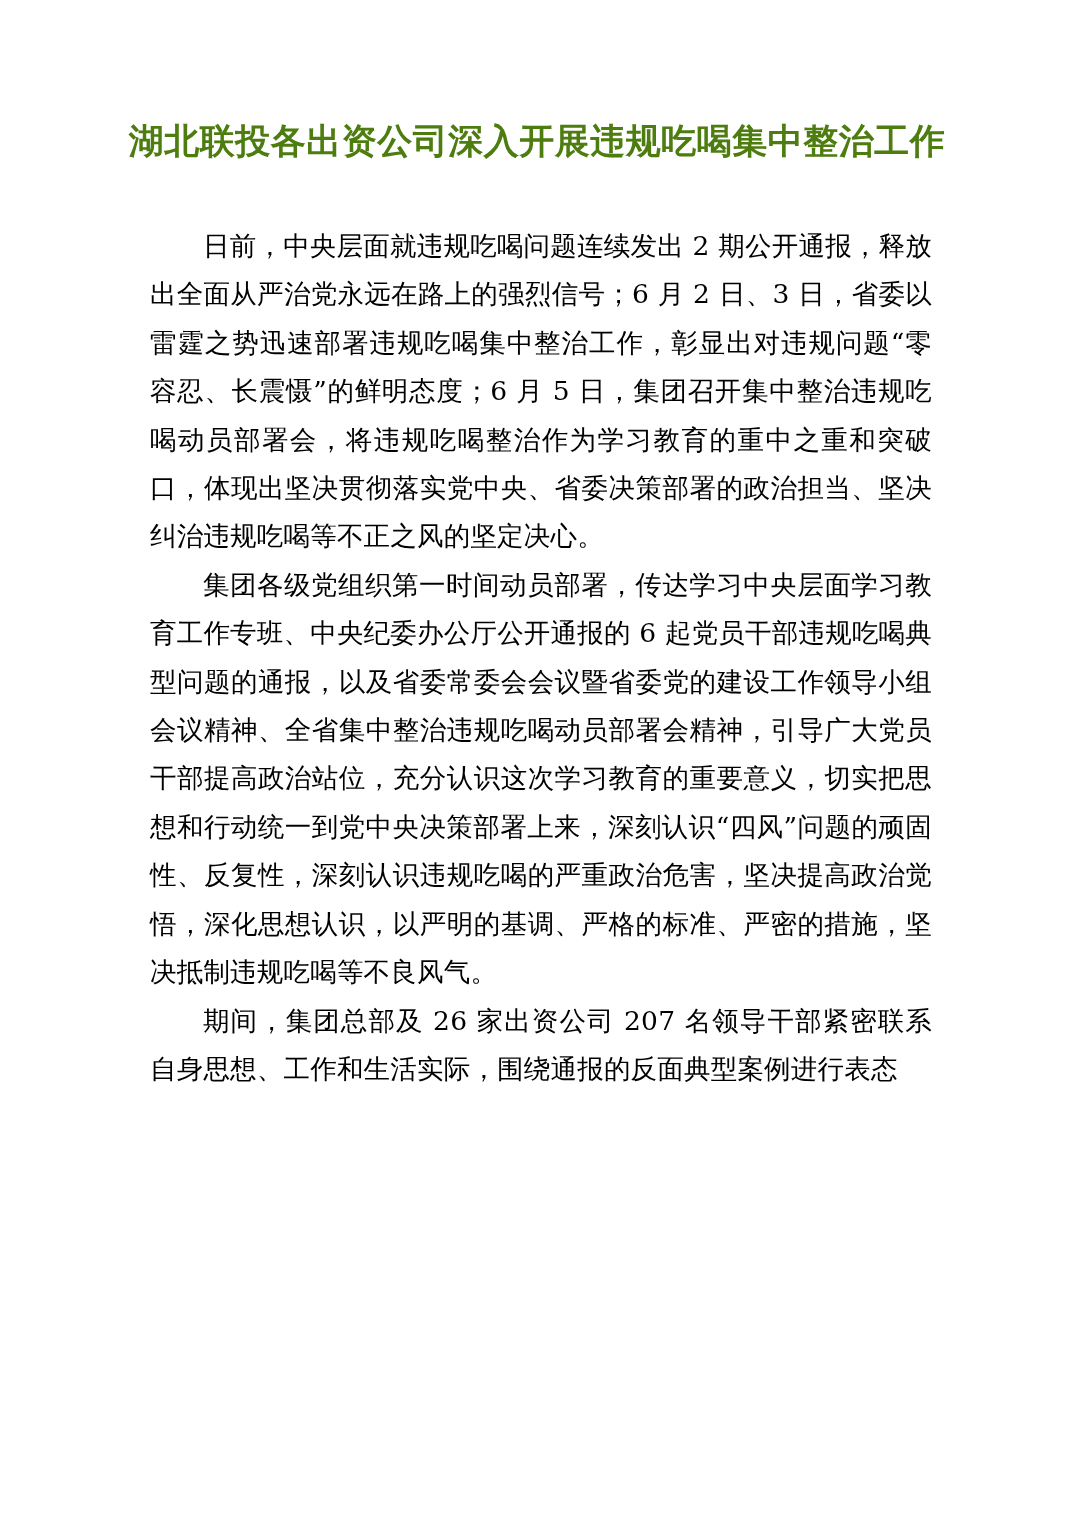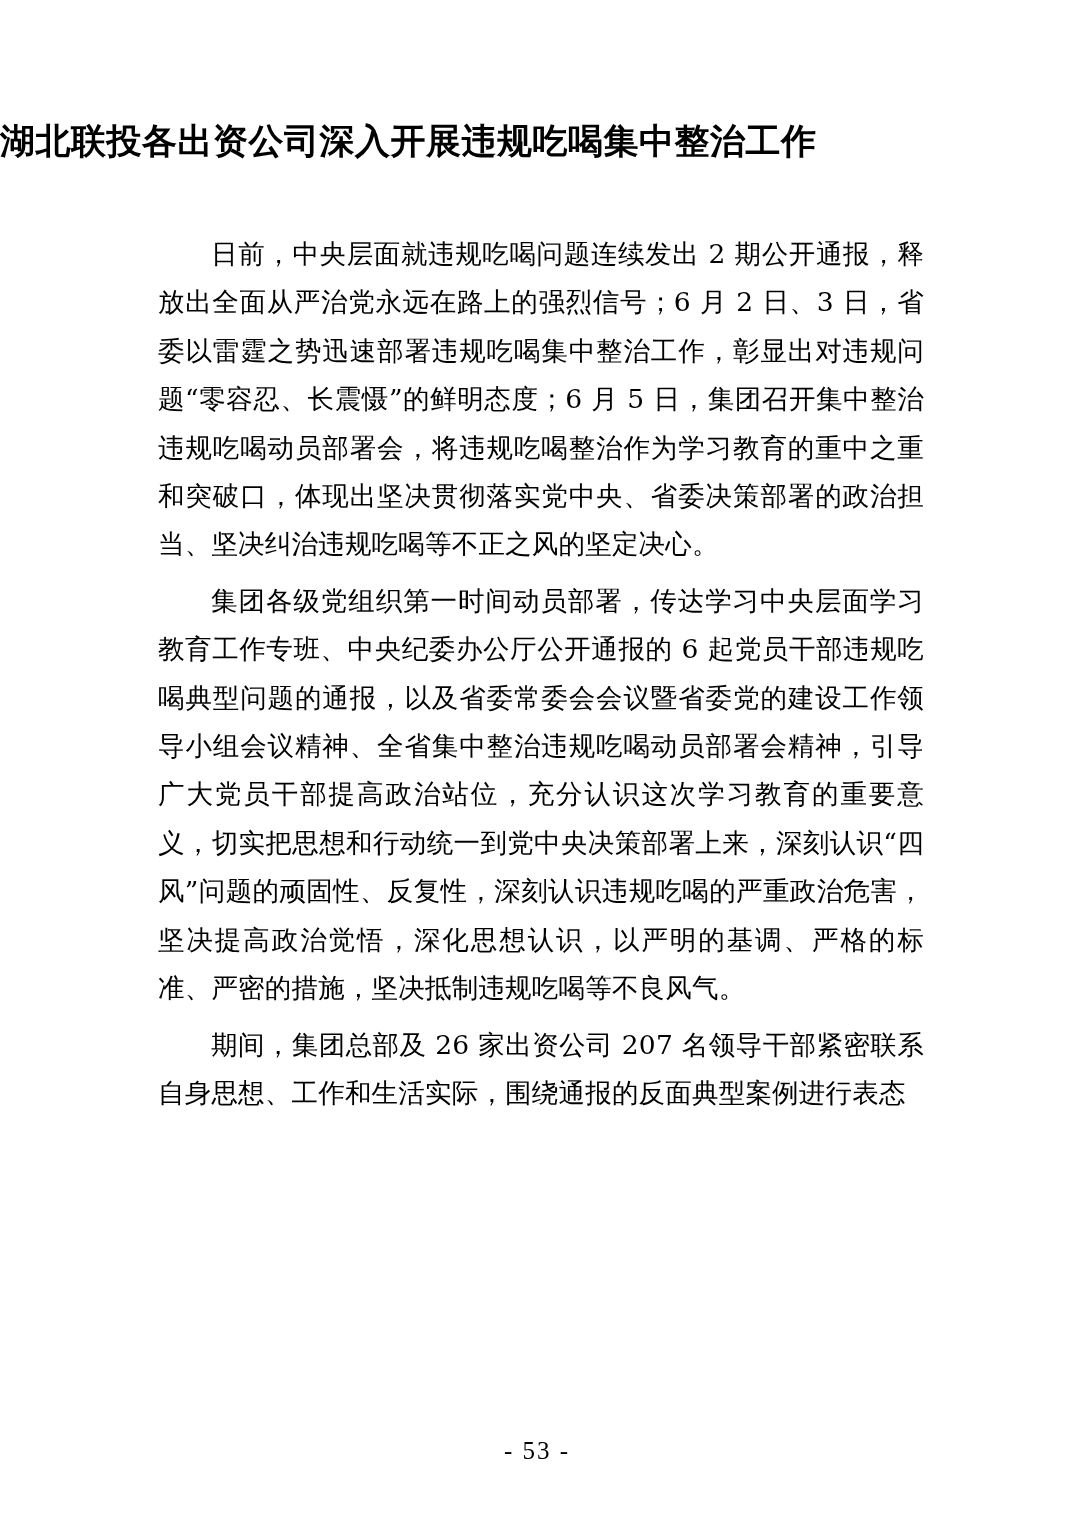--- a/index.html
+++ b/index.html
@@ -20,35 +20,36 @@
     height: 1520px;
     position: relative;
     box-sizing: border-box;
     padding: 0;
   }
   .doc-title {
     position: absolute;
     top: 118px;
     left: 0;
     width: 1074px;
+    text-align: center;
     font-size: 35px;
     font-weight: bold;
     letter-spacing: 0.5px;
     font-family: "DejaVu Serif", "Liberation Serif", serif;
-    color: #000000;
+    color: #4d7c0f;
     white-space: nowrap;
   }
   .body-block {
     position: absolute;
     top: 222px;
     left: 150px;
     width: 782px;
   }
   p.para {
-    margin: 8px;
+    margin: 0;
     font-size: 26.5px;
     line-height: 48.4px;
     text-align: justify;
     text-justify: inter-ideograph;
     text-indent: 2em;
     font-family: "DejaVu Serif", "Liberation Serif", serif;
     letter-spacing: 0.2px;
   }
   .page-number {
     position: absolute;
@@ -67,15 +68,14 @@
 <div class="page">
 
   <div class="doc-title">湖北联投各出资公司深入开展违规吃喝集中整治工作</div>
 
   <div class="body-block">
     <p class="para">日前，中央层面就违规吃喝问题连续发出 2 期公开通报，释放出全面从严治党永远在路上的强烈信号；6 月 2 日、3 日，省委以雷霆之势迅速部署违规吃喝集中整治工作，彰显出对违规问题“零容忍、长震慑”的鲜明态度；6 月 5 日，集团召开集中整治违规吃喝动员部署会，将违规吃喝整治作为学习教育的重中之重和突破口，体现出坚决贯彻落实党中央、省委决策部署的政治担当、坚决纠治违规吃喝等不正之风的坚定决心。</p>
     <p class="para">集团各级党组织第一时间动员部署，传达学习中央层面学习教育工作专班、中央纪委办公厅公开通报的 6 起党员干部违规吃喝典型问题的通报，以及省委常委会会议暨省委党的建设工作领导小组会议精神、全省集中整治违规吃喝动员部署会精神，引导广大党员干部提高政治站位，充分认识这次学习教育的重要意义，切实把思想和行动统一到党中央决策部署上来，深刻认识“四风”问题的顽固性、反复性，深刻认识违规吃喝的严重政治危害，坚决提高政治觉悟，深化思想认识，以严明的基调、严格的标准、严密的措施，坚决抵制违规吃喝等不良风气。</p>
     <p class="para">期间，集团总部及 26 家出资公司 207 名领导干部紧密联系自身思想、工作和生活实际，围绕通报的反面典型案例进行表态</p>
   </div>
 
-  <div class="page-number">- 53 -</div>
 
 </div>
 
 </body></html>

